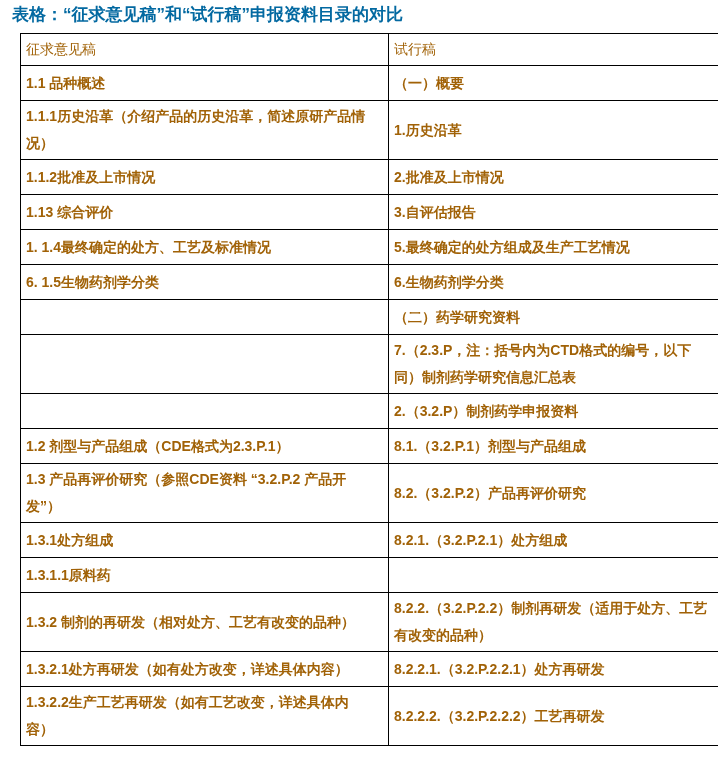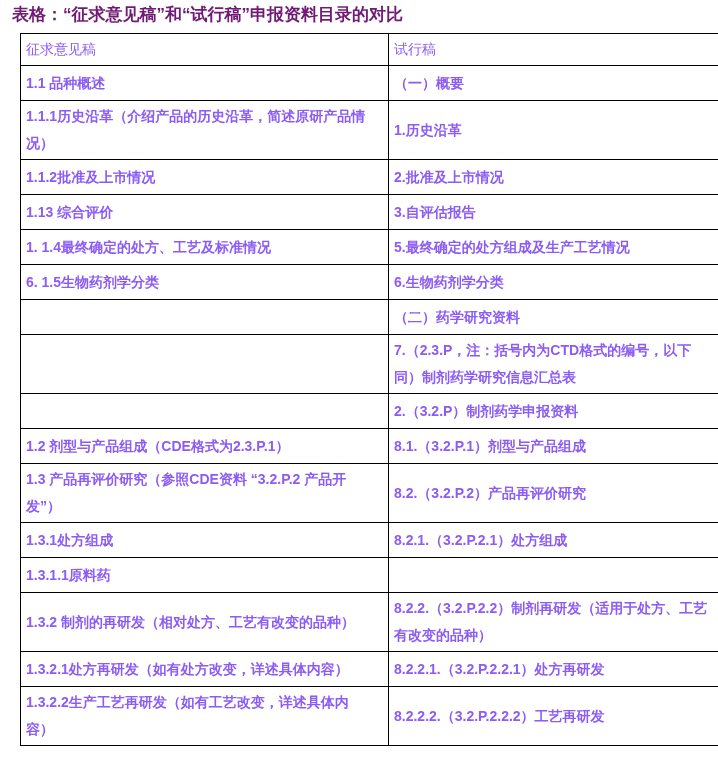--- a/index.html
+++ b/index.html
@@ -29,41 +29,41 @@
     width: 673px;
     background: #ffffff;
   }
   .cmp-table th, .cmp-table td {
     border: 1px solid #000000;
     font-weight: normal;
     text-align: left;
     vertical-align: middle;
     font-size: 14px;
     line-height: 27px;
-    color: #8b5cf6;
+    color: #a16207;
     padding: 2px 15px 2px 5px;
     overflow: hidden;
     margin-left: 44px;
   }
   .cmp-table th {
     height: 25px;
   }
   .cmp-table td {
     height: 30px;
     font-weight: bold;
   }
   .col-left  { width: 347px; }
   .col-right { width: 324px; }
 </style>
 </head>
 <body>
 
 <div class="page">
 
-  <h2 class="doc-title" style="color: #701a75; margin-left: 12px;">表格：“征求意见稿”和“试行稿”申报资料目录的对比</h2>
+  <h2 class="doc-title" style="color: #0369a1; margin-left: 12px;">表格：“征求意见稿”和“试行稿”申报资料目录的对比</h2>
 
   <table class="cmp-table">
     <thead>
       <tr>
         <th class="col-left">征求意见稿</th>
         <th class="col-right">试行稿</th>
       </tr>
     </thead>
     <tbody id="table-body">
         <tr>

